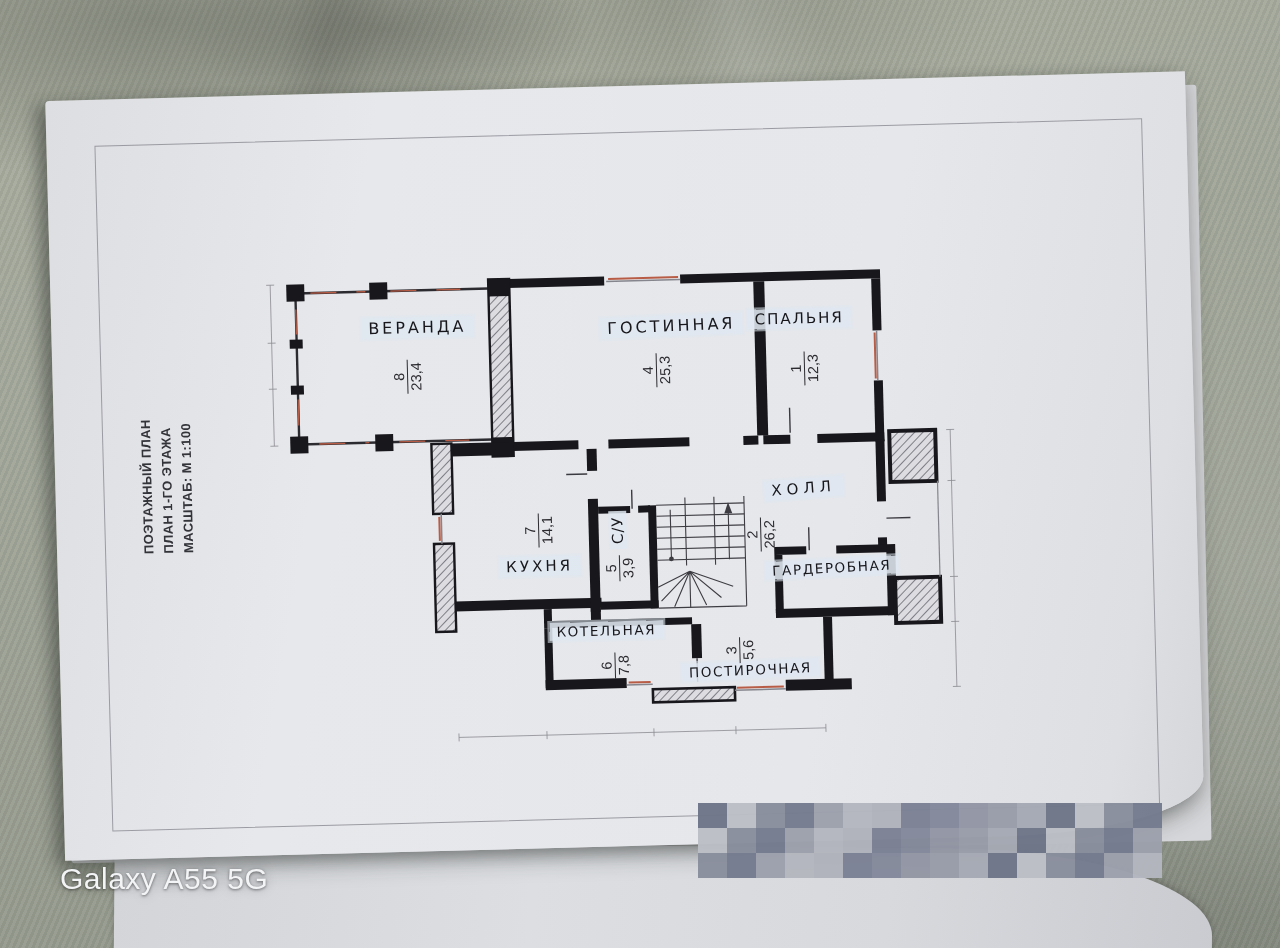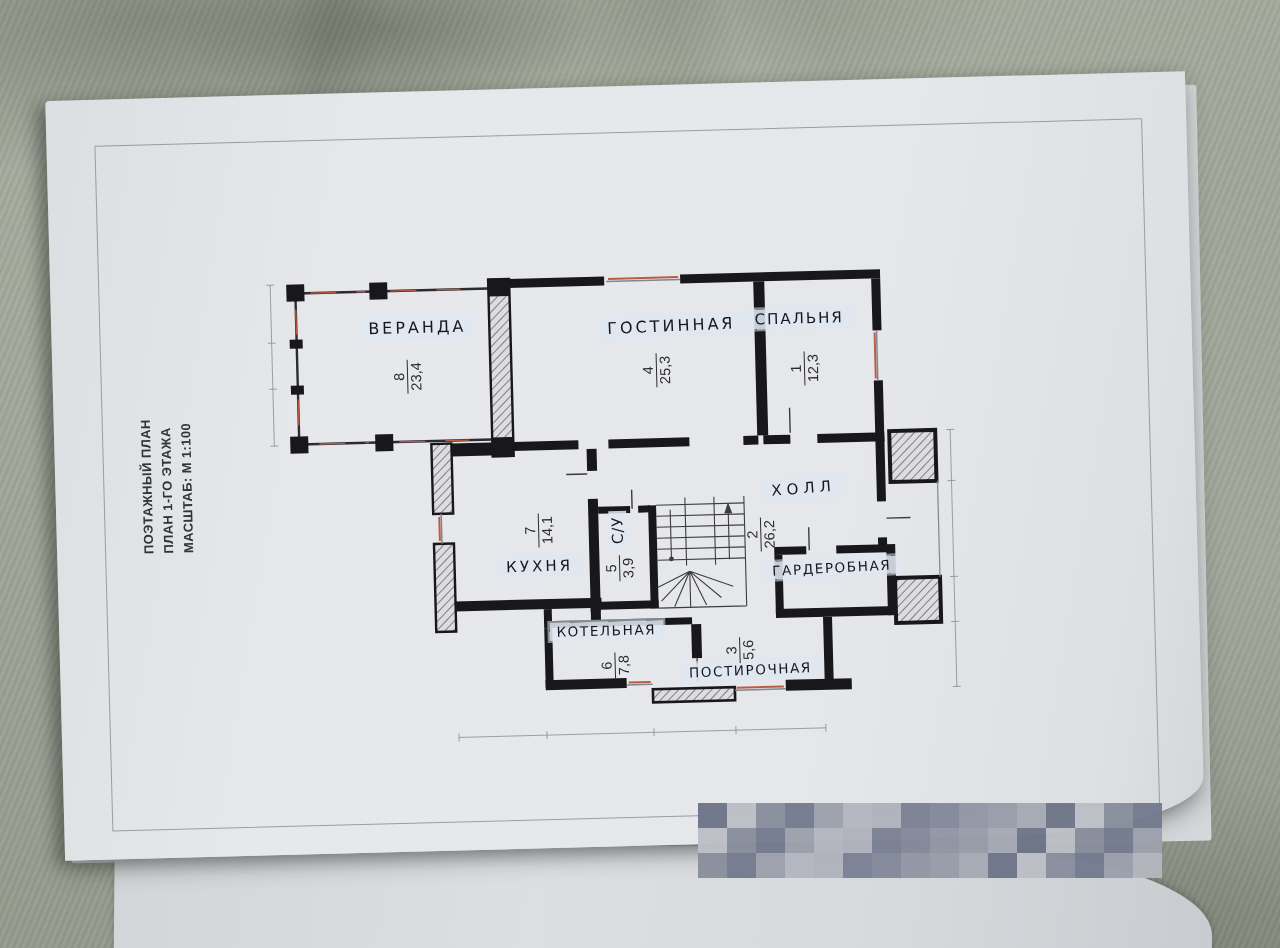--- a/index.html
+++ b/index.html
@@ -260,13 +260,14 @@
       <div style="background: rgb(153, 157, 170);"></div>
       <div style="background: rgb(166, 170, 180);"></div>
       <div style="background: rgb(111, 118, 137);"></div>
       <div style="background: rgb(188, 191, 198);"></div>
       <div style="background: rgb(138, 143, 158);"></div>
       <div style="background: rgb(117, 124, 144);"></div>
       <div style="background: rgb(157, 161, 173);"></div>
       <div style="background: rgb(180, 183, 191);"></div>
     </div>
 
+  <div class="watermark">Galaxy A55 5G</div>
 </div>
 
 </body></html>

